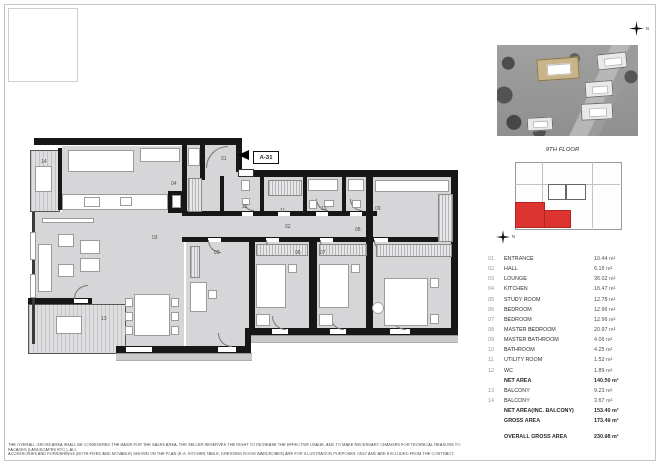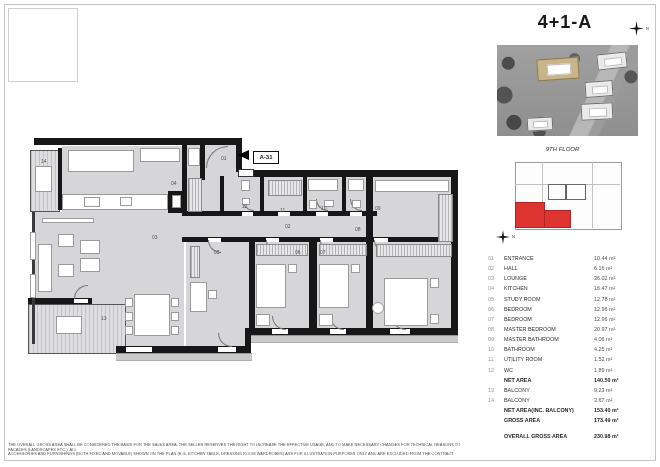--- a/index.html
+++ b/index.html
@@ -202,21 +202,20 @@
     <div class="rl" style="left:298px;top:114px">07</div>
     <div class="rl" style="left:333px;top:91px">08</div>
     <div class="rl" style="left:353px;top:70px">09</div>
     <div class="rl" style="left:299px;top:70px">10</div>
     <div class="rl" style="left:258px;top:72px">11</div>
     <div class="rl" style="left:220px;top:68px">12</div>
     <div class="rl" style="left:79px;top:180px">13</div>
     <div class="rl" style="left:19px;top:23px">14</div>
   </div>
 
-  <div id="title">4+1-A</div>
   <div class="star" style="left:629px;top:21px;width:15px;height:15px"></div>
   <span class="nletter" style="left:646px;top:26px">N</span>
 
   <div id="sat">
     <div class="bld" id="bld-hl" style="left:40px;top:13px;width:42px;height:22px;transform:rotate(-4deg)">
         <div class="in"></div>
       </div>
     <div class="bld" style="left:100px;top:8px;width:30px;height:16px;transform:rotate(-6deg)">
         <div class="in"></div>
       </div>

